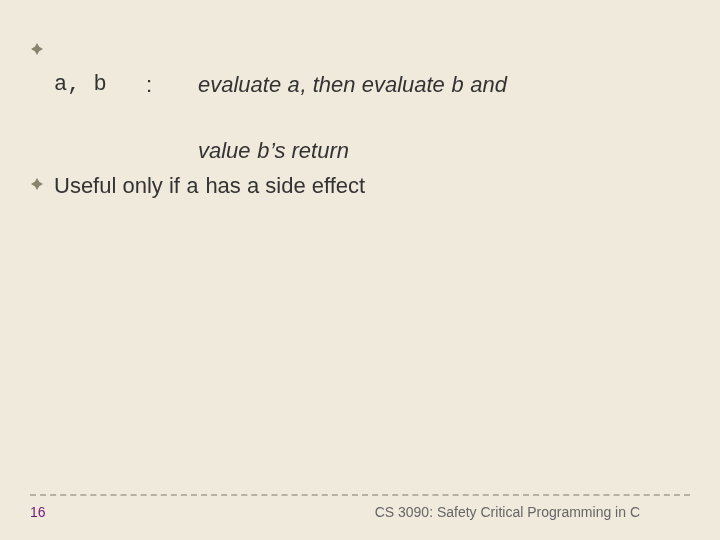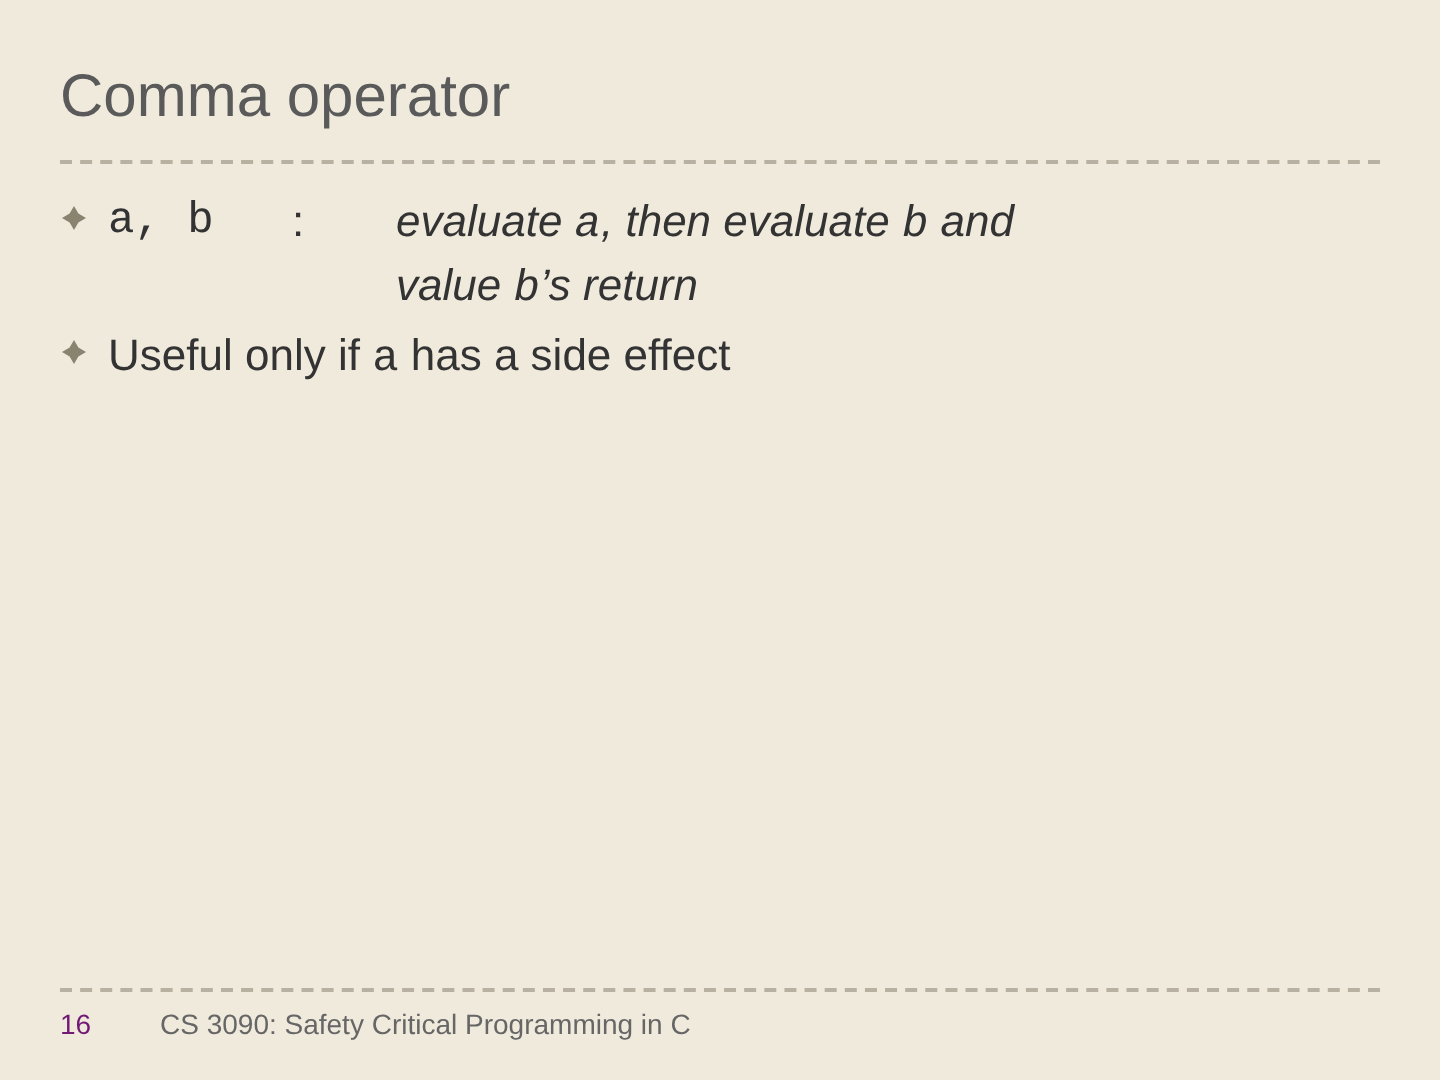--- a/index.html
+++ b/index.html
@@ -40,20 +40,21 @@
   }
   .bullet-icon svg { display: block; }
   .bullet-body {
     flex: 1;
     font-size: 22px;
     line-height: 1.35;
     color: #333;
   }
   .row {
     display: flex;
+    margin-top: 34px;
   }
   .c1 { width: 92px; flex-shrink: 0; }
   .c2 { width: 52px; flex-shrink: 0; }
   .c3 { flex: 1; font-style: italic; }
   .mono {
     font-family: "Courier New", Courier, monospace;
   }
   .footer {
     position: absolute;
     left: 0; right: 0; bottom: 0;
@@ -62,32 +63,31 @@
     display: flex;
     align-items: center;
   }
   .page-num {
     width: 50px;
     font-size: 14px;
     color: #701a75;
   }
   .footer-text {
     flex: 1;
-    text-align: left;
+    text-align: right;
     font-size: 14px;
     color: #666;
   }
   .footer-spacer { width: 50px; }
 </style>
 </head>
 <body>
 
 <div class="slide">
 
-  <div class="title">Comma operator</div>
 
   <div class="content">
 
     <div class="bullet">
       <div class="bullet-icon">
         <svg width="14" height="14" viewBox="0 0 14 14">
           <path d="M7 1 L9.2 4.8 L13 7 L9.2 9.2 L7 13 L4.8 9.2 L1 7 L4.8 4.8 Z" fill="#8a8370"></path>
         </svg>
       </div>
       <div class="bullet-body">

